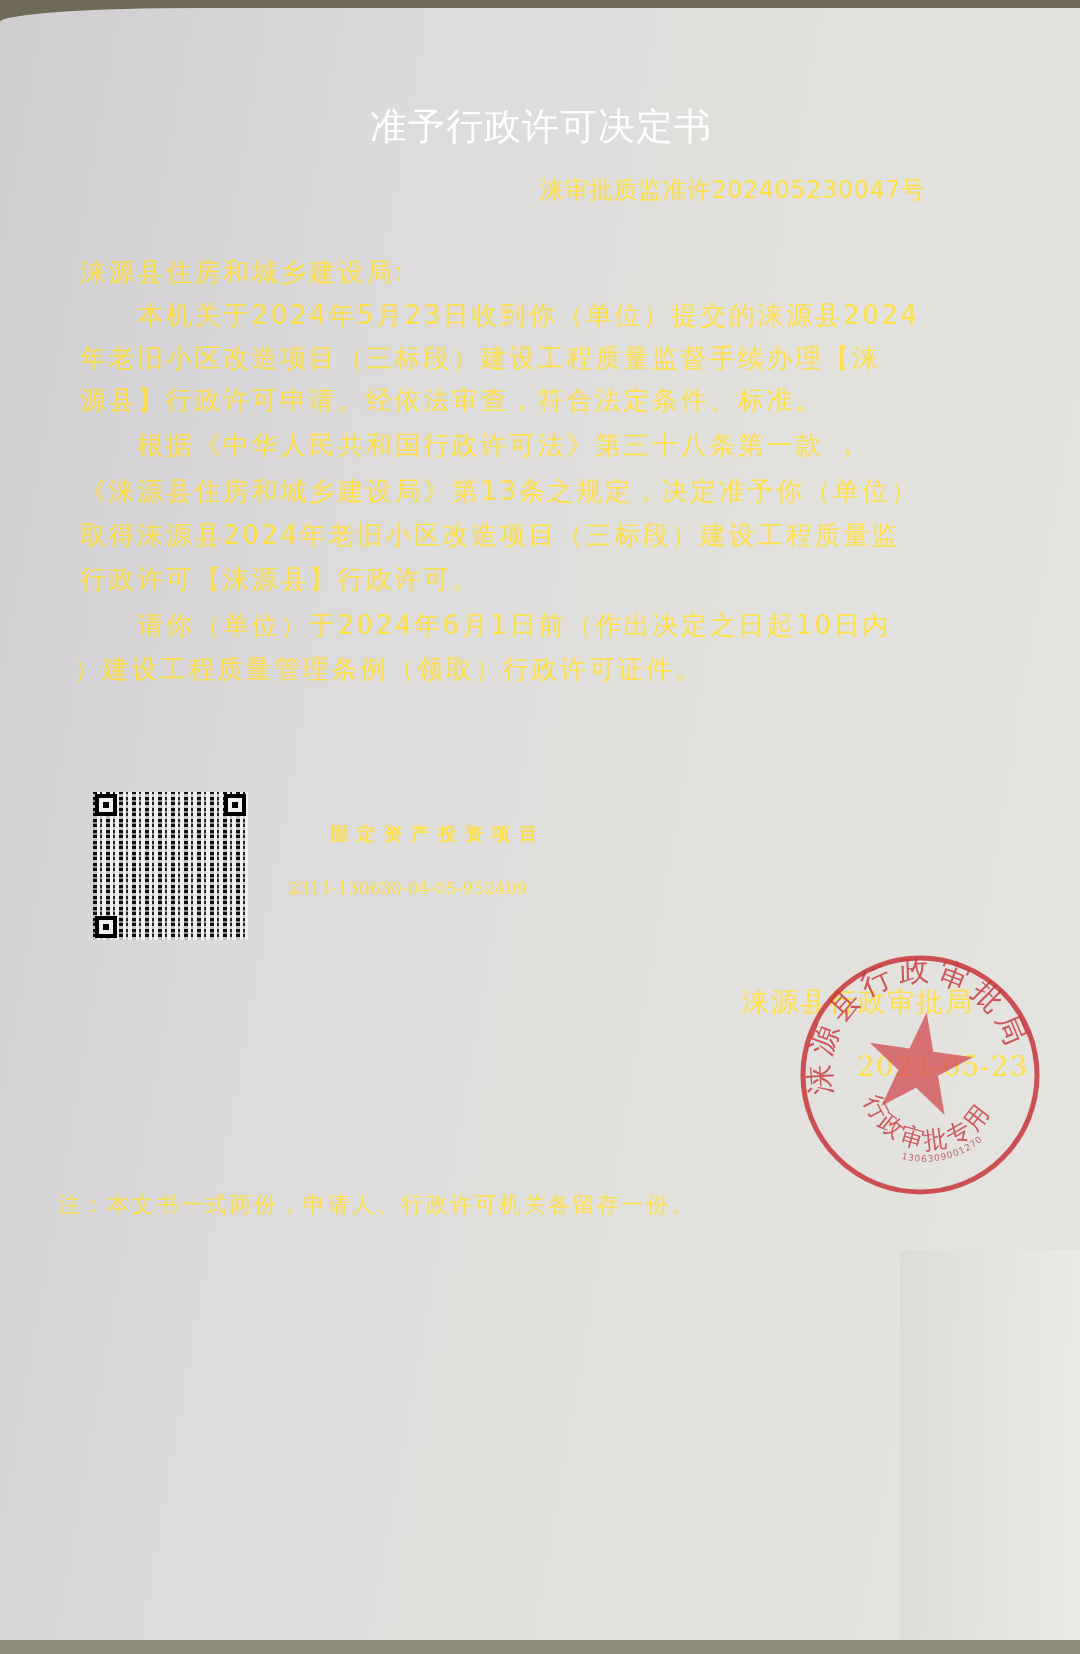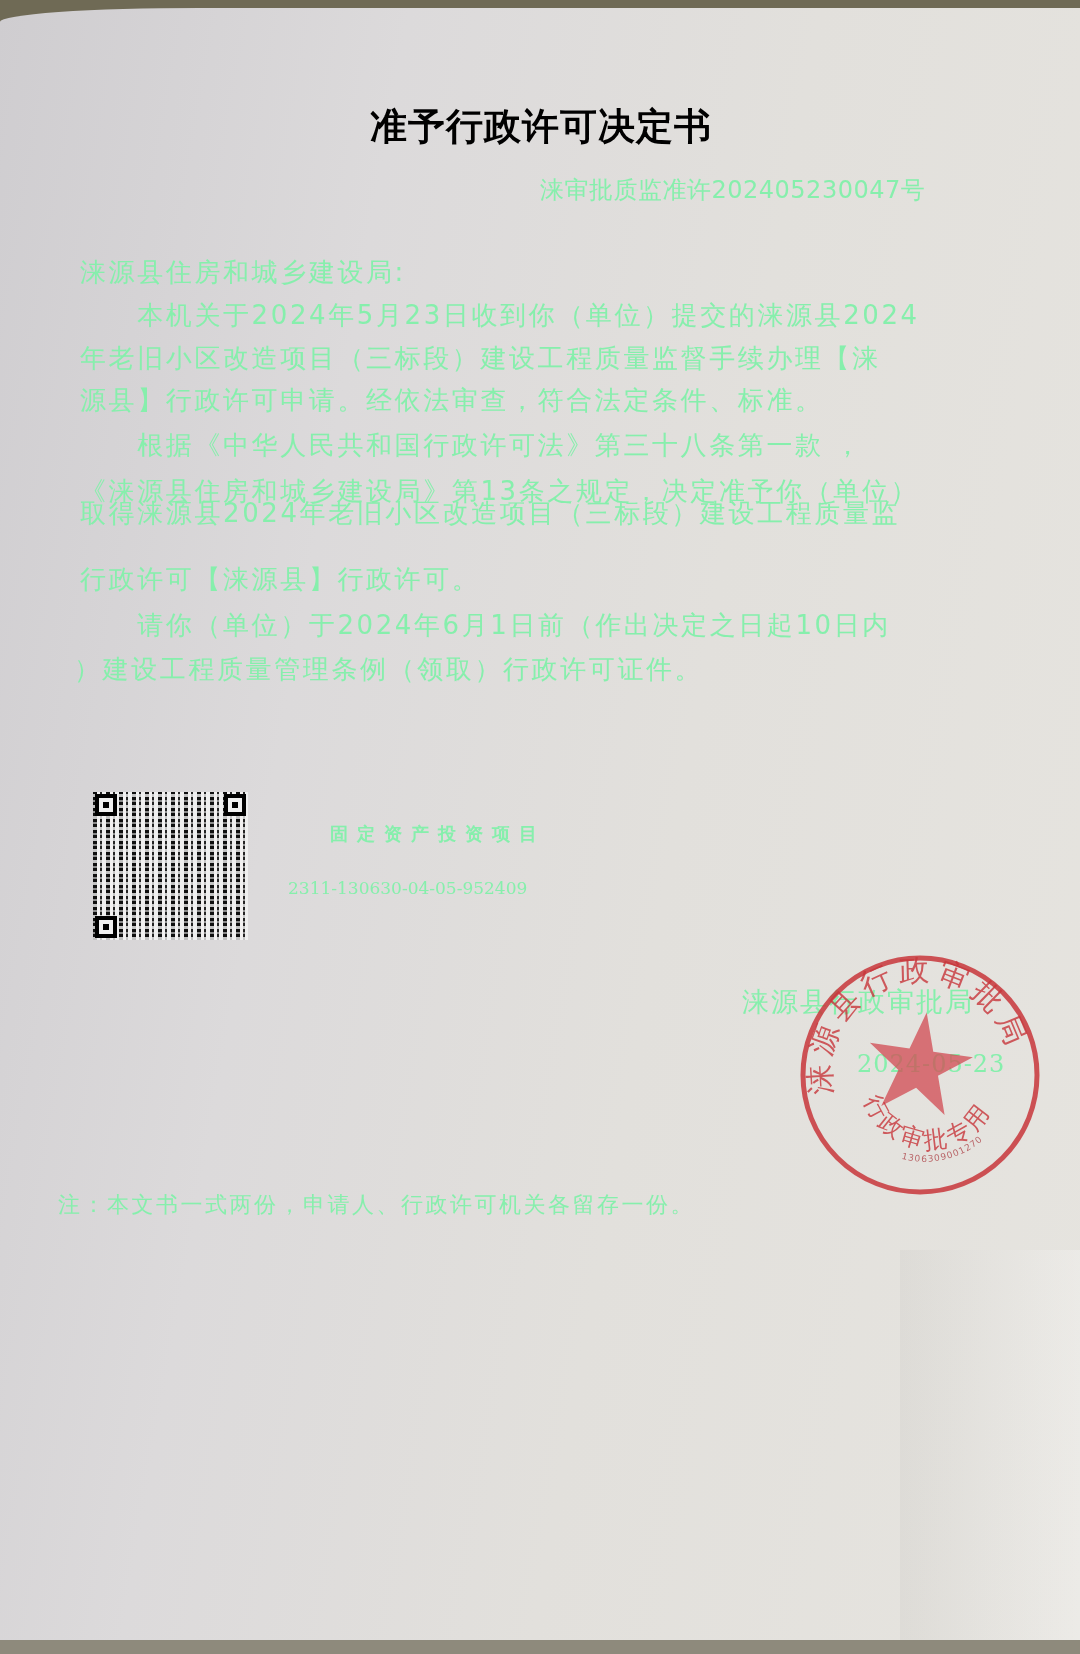--- a/index.html
+++ b/index.html
@@ -14,61 +14,61 @@
     border-top-left-radius: 200px 14px; border-top-right-radius: 0;
   }
   .paper-fold {
     position: absolute; right: 0; top: 1250px; width: 180px; height: 390px;
     background: linear-gradient(90deg, rgba(0,0,0,0.03), rgba(255,255,255,0.25));
   }
   .bottom-strip {
     position: absolute; left: 0; top: 1640px; width: 1080px; height: 14px;
     background: #8e8a7c;
   }
-  .txt { position: absolute; color: #86efac; white-space: nowrap; }
-  .title { left: 370px; top: 102px; font-size: 37px; font-weight: bold; letter-spacing: 1px; color: #000000; }
+  .txt { position: absolute; color: #fde047; white-space: nowrap; }
+  .title { left: 370px; top: 102px; font-size: 37px; font-weight: normal; letter-spacing: 1px; color: #ffffff; }
   .docno { left: 540px; top: 174px; font-size: 24px; letter-spacing: 0.5px; }
   .line { left: 80px; font-size: 26px; letter-spacing: 2.6px; text-align: center; }
   .qr {
     position: absolute; left: 93px; top: 792px; width: 155px; height: 148px;
     background:
       repeating-linear-gradient(90deg, #222 0 4px, #e0dede 4px 7px, #333 7px 9px, #dcdcdc 9px 13px),
       #bbb;
     filter: contrast(1.2);
   }
   .qr::after {
     content: ""; position: absolute; inset: 0;
     background: repeating-linear-gradient(0deg, rgba(220,220,220,0.8) 0 3px, rgba(20,20,20,0.0) 3px 6px, rgba(220,220,220,0.55) 6px 8px, transparent 8px 11px);
   }
   .finder { position: absolute; width: 22px; height: 22px; border: 4px solid #111; background: #ddd; box-sizing: border-box; z-index: 2; }
   .finder::after { content: ""; position: absolute; left: 4px; top: 4px; width: 6px; height: 6px; background: #111; }
   .proj-label { left: 290px; top: 822px; font-size: 18px; font-weight: bold; letter-spacing: 9px; font-family: "DejaVu Serif", serif; margin-left: 40px; }
   .proj-code { left: 288px; top: 878px; font-size: 17px; font-weight: normal; font-family: "DejaVu Serif", serif; letter-spacing: 0px; }
   .issuer { left: 742px; top: 984px; font-size: 27px; letter-spacing: 2px; }
-  .date { left: 857px; top: 1050px; font-size: 24px; font-family: "DejaVu Serif", serif; letter-spacing: 1px; text-align: right; }
+  .date { left: 857px; top: 1050px; font-size: 28px; font-family: "DejaVu Serif", serif; letter-spacing: 1px; text-align: right; }
   .note { left: 58px; top: 1190px; font-size: 22px; letter-spacing: 2.5px; }
   .seal { position: absolute; left: 795px; top: 950px; width: 250px; height: 250px; z-index: 3; pointer-events: none; }
 </style>
 </head>
 <body>
 
 <div class="paper"></div>
 <div class="paper-fold"></div>
 <div class="bottom-strip"></div>
 
 <div class="txt title">准予行政许可决定书</div>
 <div class="txt docno">涞审批质监准许202405230047号</div>
 
 <div class="txt line" style="top:255px">涞源县住房和城乡建设局:</div>
 <div class="txt line" style="top:298px">　　本机关于2024年5月23日收到你（单位）提交的涞源县2024</div>
 <div class="txt line" style="top:341px">年老旧小区改造项目（三标段）建设工程质量监督手续办理【涞</div>
 <div class="txt line" style="top:383px">源县】行政许可申请。经依法审查，符合法定条件、标准。</div>
 <div class="txt line" style="top:428px">　　根据《中华人民共和国行政许可法》第三十八条第一款 ，</div>
 <div class="txt line" style="top:474px">《涞源县住房和城乡建设局》第13条之规定，决定准予你（单位）</div>
-<div class="txt line" style="top:496px">取得涞源县2024年老旧小区改造项目（三标段）建设工程质量监</div>
+<div class="txt line" style="top:518px">取得涞源县2024年老旧小区改造项目（三标段）建设工程质量监</div>
 <div class="txt line" style="top:562px">行政许可【涞源县】行政许可。</div>
 <div class="txt line" style="top:608px">　　请你（单位）于2024年6月1日前（作出决定之日起10日内</div>
 <div class="txt line" style="top:652px; left:74px">）建设工程质量管理条例（领取）行政许可证件。</div>
 
 <div class="qr">
   <div class="finder" style="left:2px; top:2px"></div>
   <div class="finder" style="right:2px; top:2px"></div>
   <div class="finder" style="left:2px; bottom:2px"></div>
 </div>
 <div class="txt proj-label">固定资产投资项目</div>

